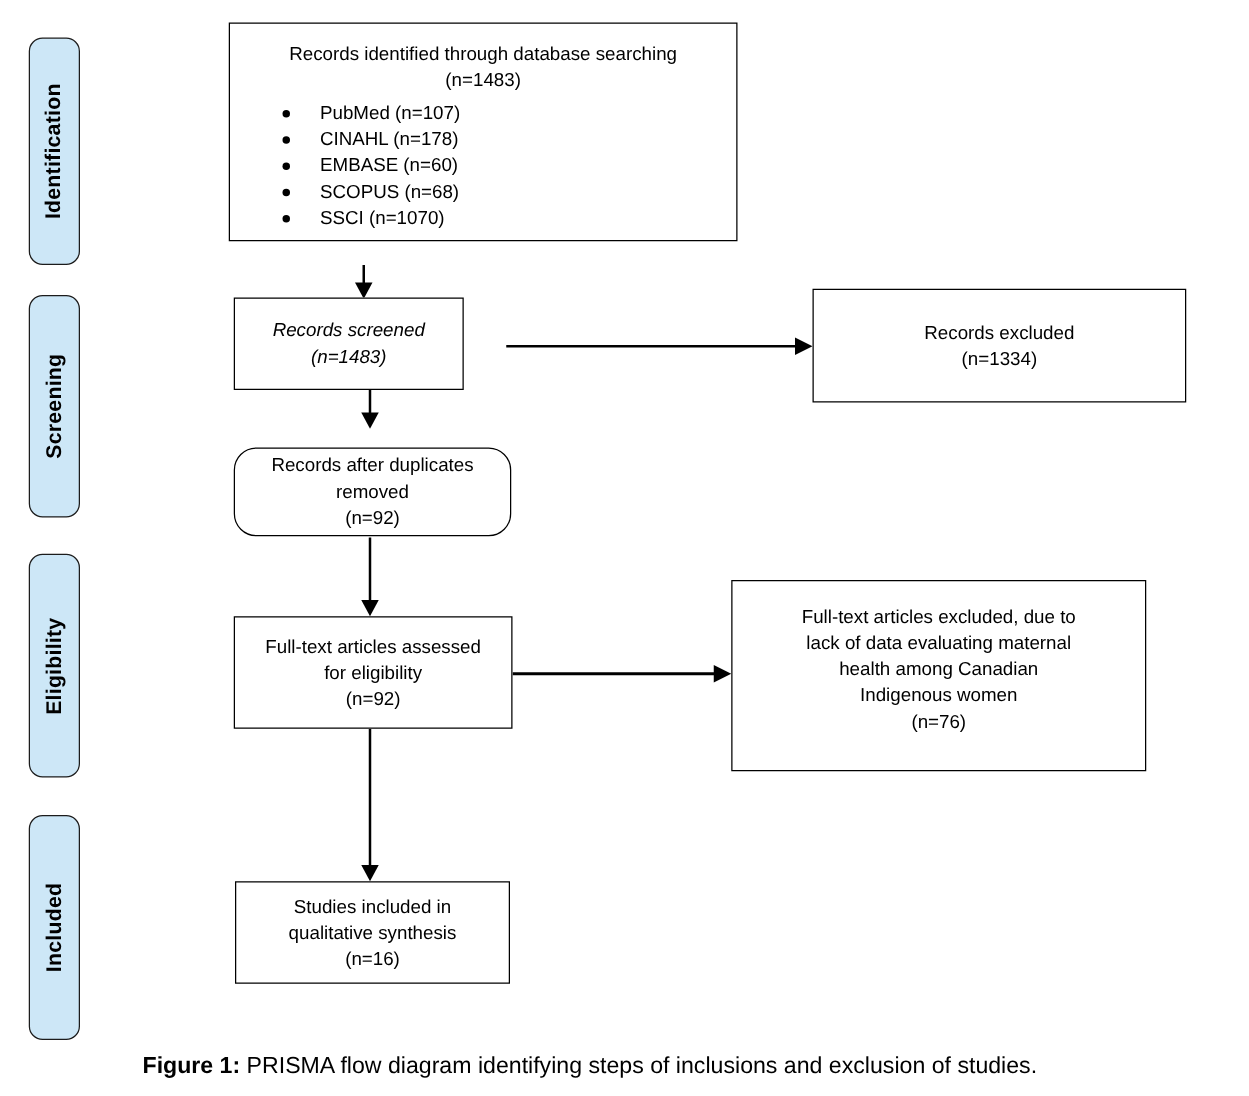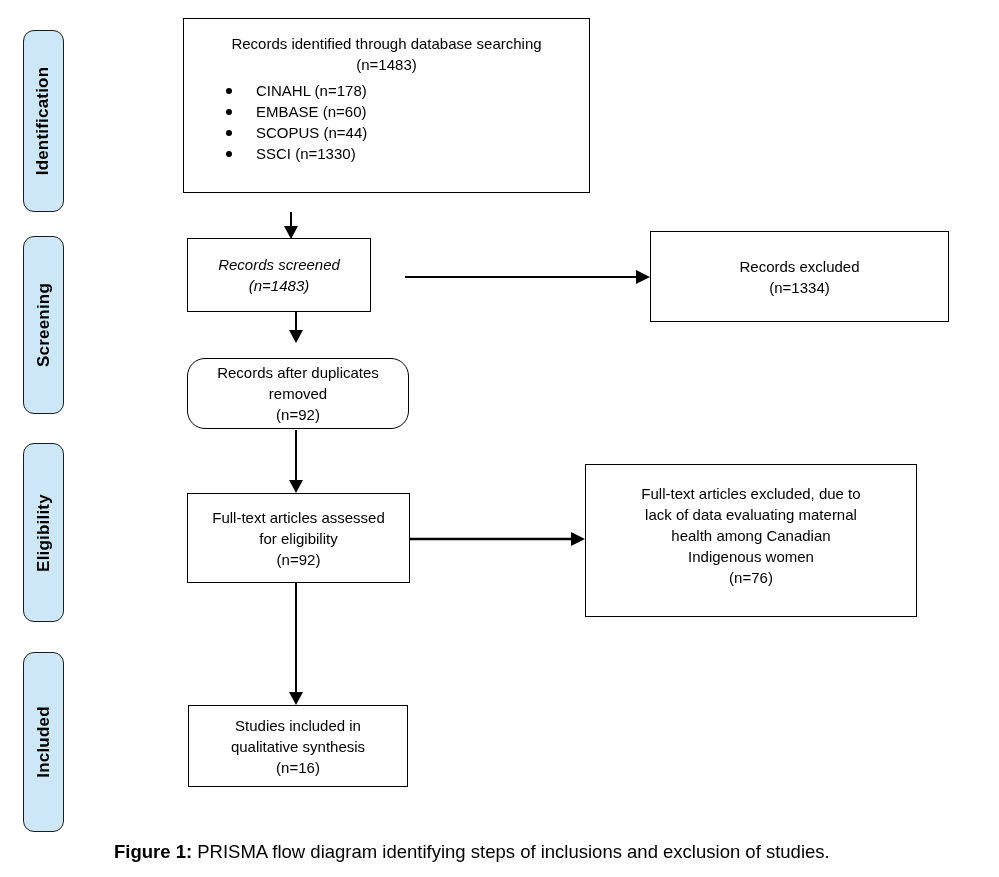--- a/index.html
+++ b/index.html
@@ -132,33 +132,37 @@
   <div class="stage" id="stage-included">
     <span class="vtext">Included</span>
   </div>
 
   <div class="box" id="box-identified">
     <div>Records identified through database searching</div>
     <div>(n=1483)</div>
     <ul class="bullets">
       <li>
           <span class="dot"></span>
+          <span>PubMed (n=107)</span>
+        </li>
+      <li>
+          <span class="dot"></span>
           <span>CINAHL (n=178)</span>
         </li>
       <li>
           <span class="dot"></span>
           <span>EMBASE (n=60)</span>
         </li>
       <li>
           <span class="dot"></span>
-          <span>SCOPUS (n=44)</span>
-        </li>
-      <li>
-          <span class="dot"></span>
-          <span>SSCI (n=1330)</span>
+          <span>SCOPUS (n=68)</span>
+        </li>
+      <li>
+          <span class="dot"></span>
+          <span>SSCI (n=1070)</span>
         </li>
     </ul>
   </div>
 
   <div class="box" id="box-screened">
     <div>Records screened</div>
     <div>(n=1483)</div>
   </div>
 
   <div class="box" id="box-excluded">

